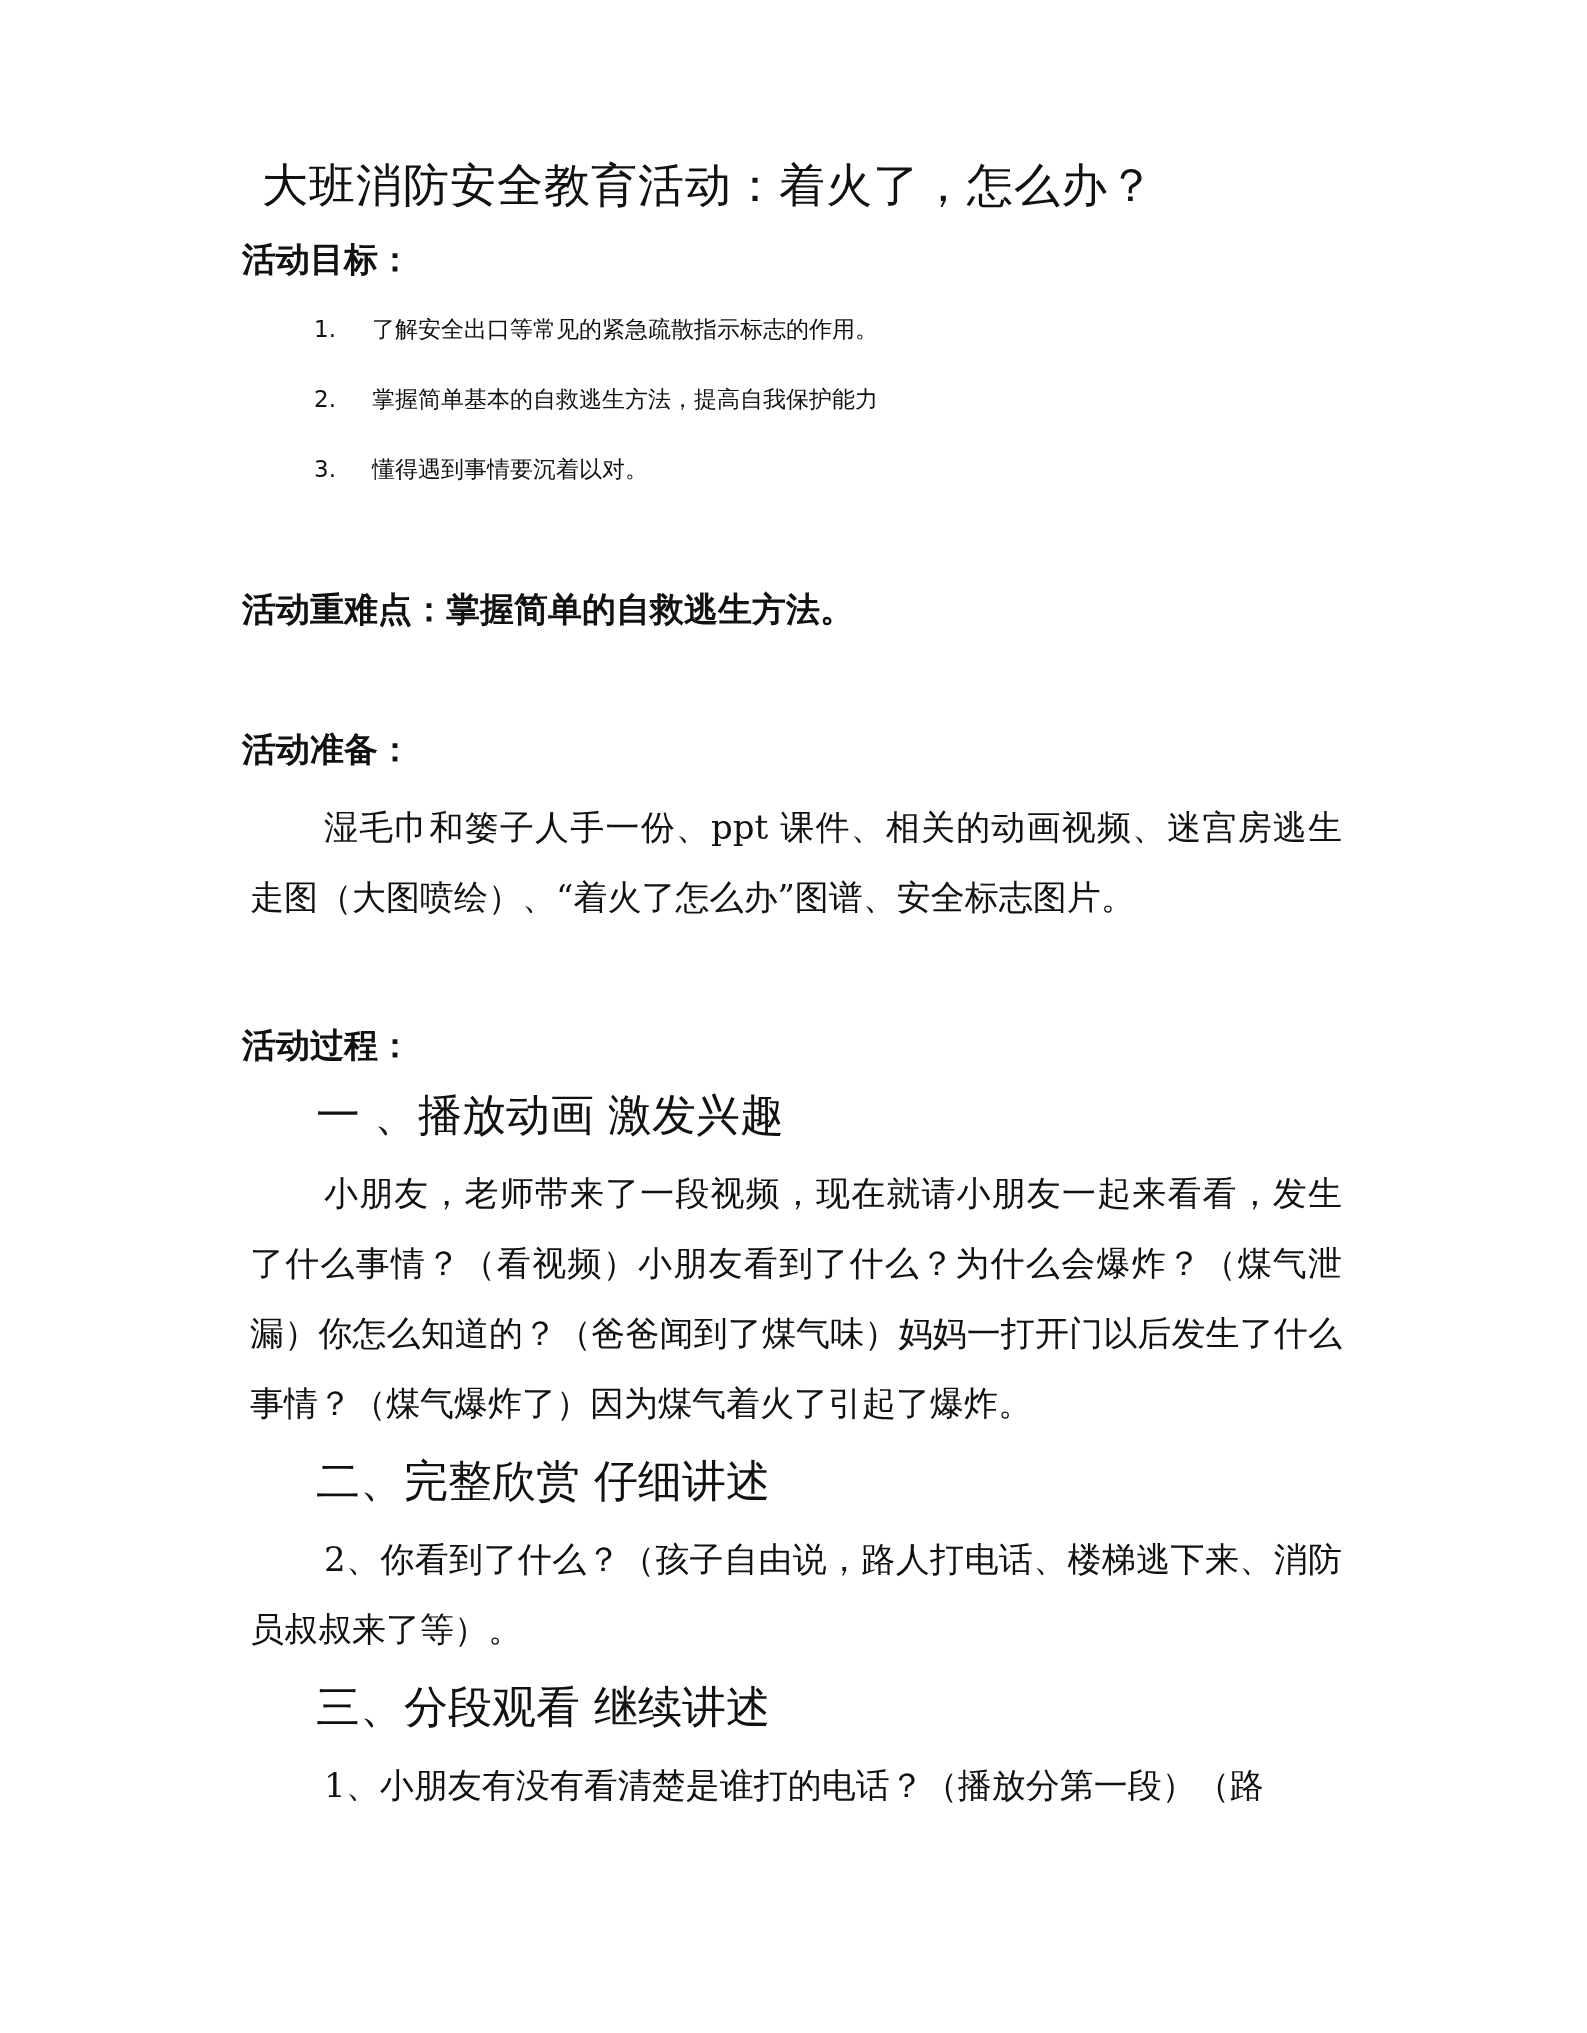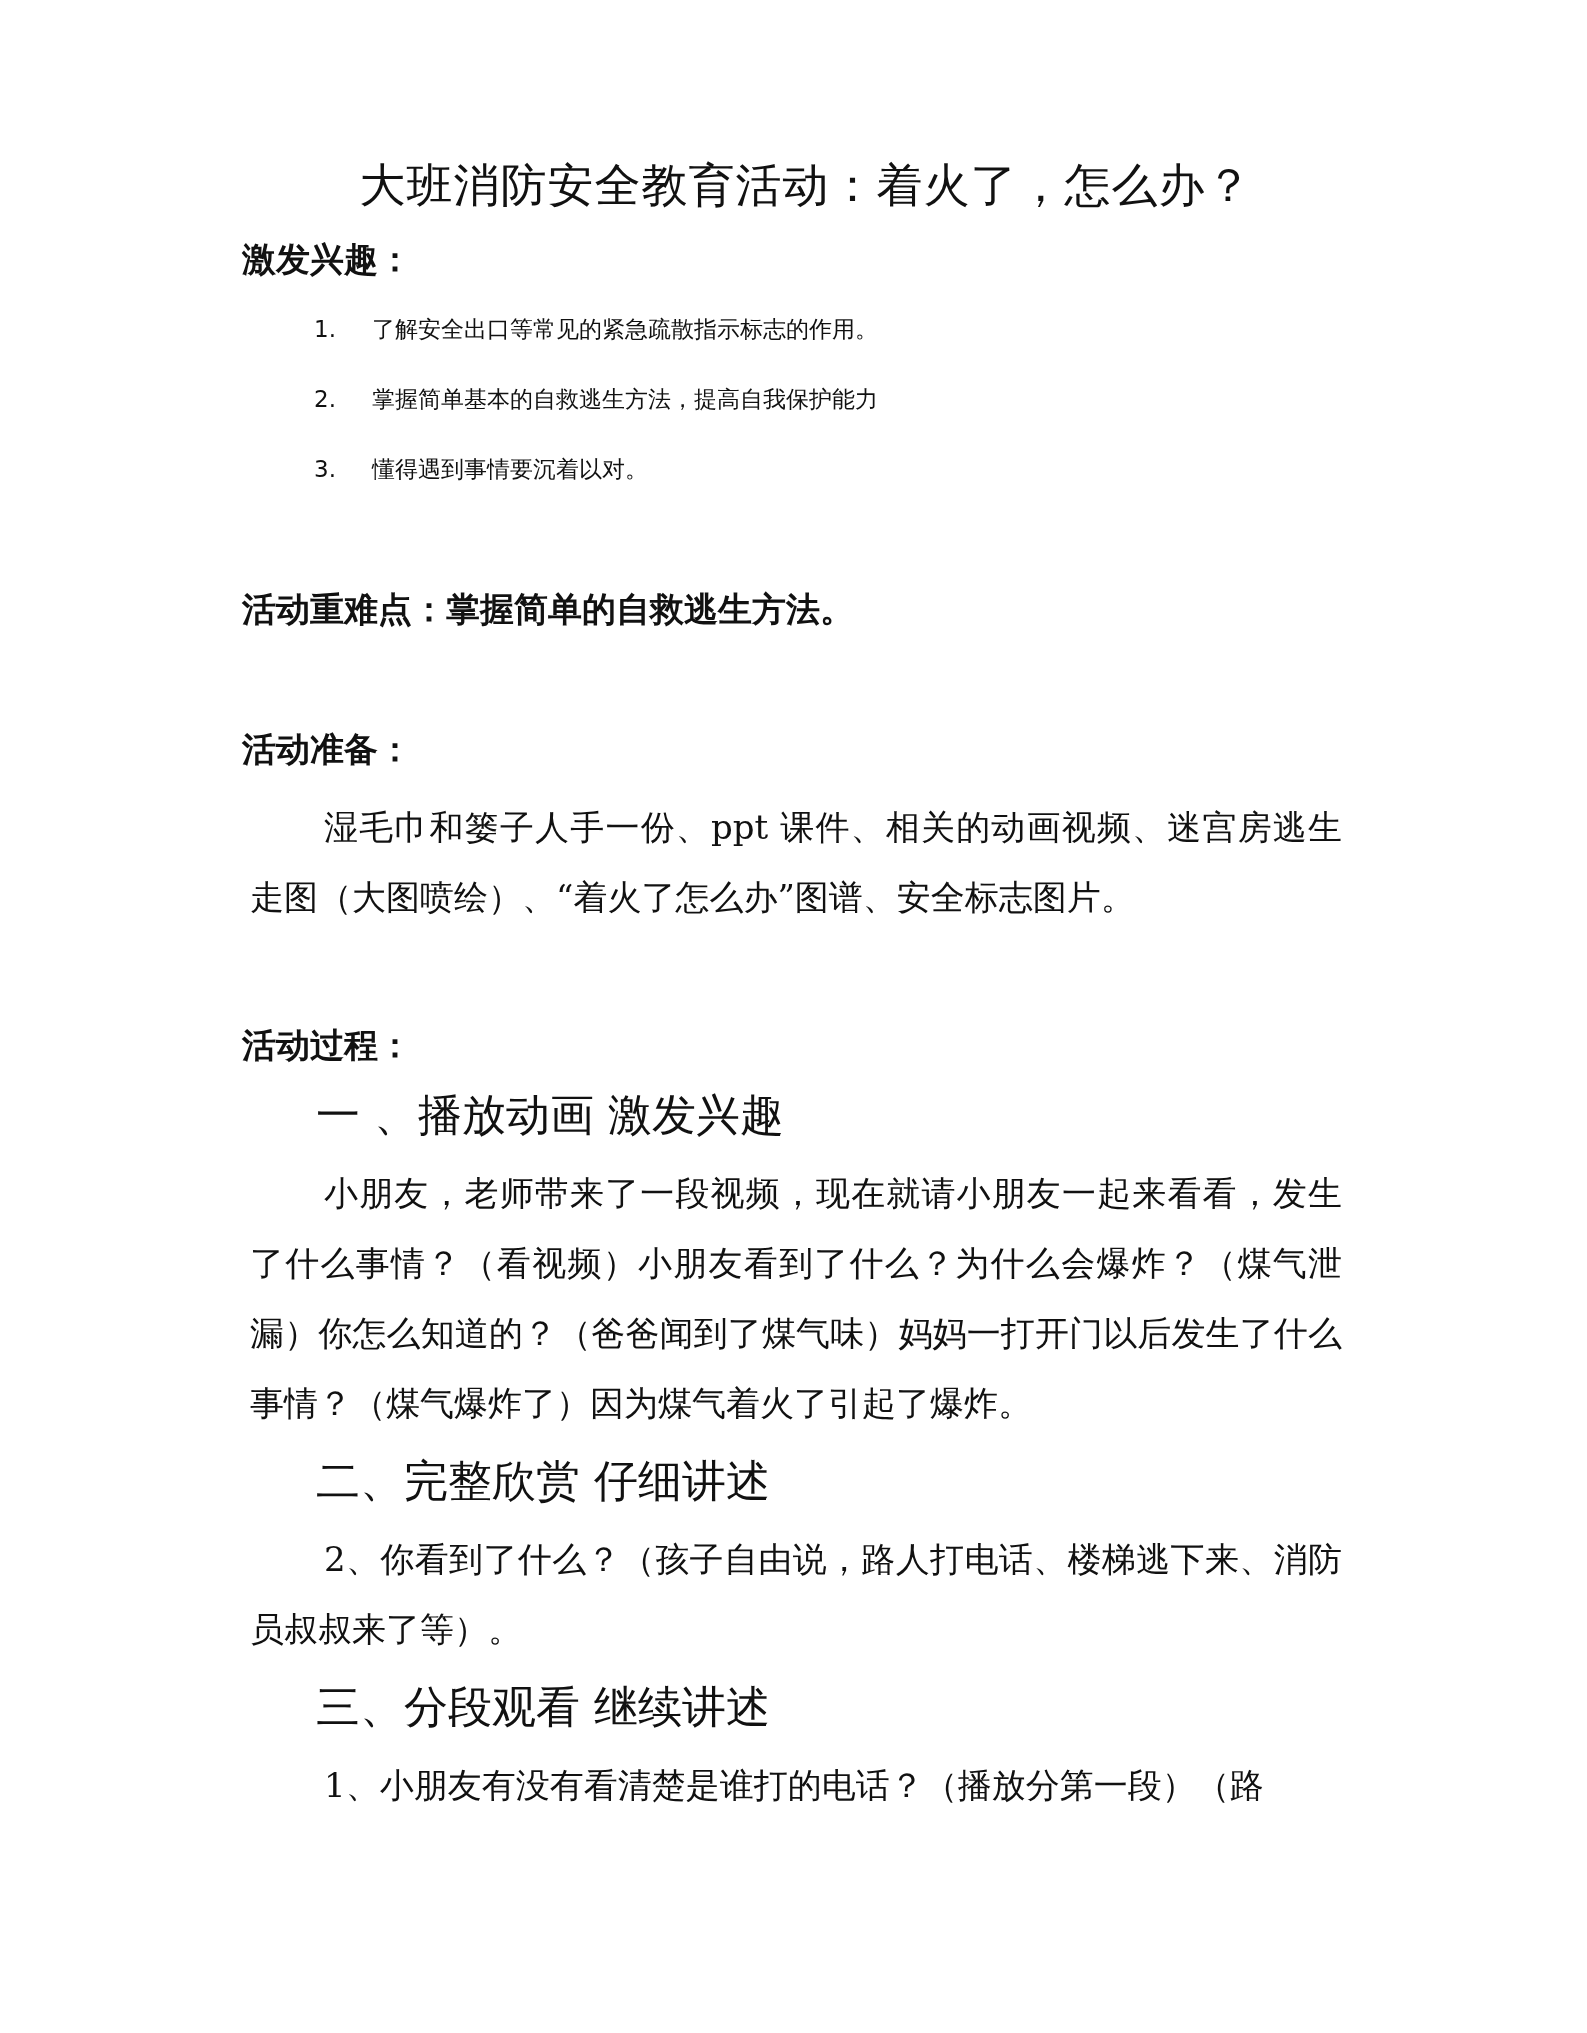--- a/index.html
+++ b/index.html
@@ -15,21 +15,21 @@
       font-family: "DejaVu Serif", "Liberation Serif", serif;
       color: #111111;
     }
     .page {
       position: absolute;
       left: 242px;
       top: 150px;
       width: 1108px;
     }
     .title {
-      text-align: center;
+      text-align: left;
       font-size: 46px;
       line-height: 70px;
       margin: 0 0 4px 0;
       font-weight: normal;
       letter-spacing: 1px;
       padding-left: 20px;
     }
     .heading {
       font-size: 34px;
       line-height: 70px;
@@ -67,21 +67,21 @@
     .gap-1 { height: 70px; }
     .gap-2 { height: 70px; }
   </style>
 </head>
 <body>
 
 <div class="page">
 
   <h1 class="title">大班消防安全教育活动：着火了，怎么办？</h1>
 
-  <div class="heading">激发兴趣：</div>
+  <div class="heading">活动目标：</div>
   <div class="list-item">
     <span class="num">1.</span><span>了解安全出口等常见的紧急疏散指示标志的作用。</span>
   </div>
   <div class="list-item">
     <span class="num">2.</span><span>掌握简单基本的自救逃生方法，提高自我保护能力</span>
   </div>
   <div class="list-item">
     <span class="num">3.</span><span>懂得遇到事情要沉着以对。</span>
   </div>
 

